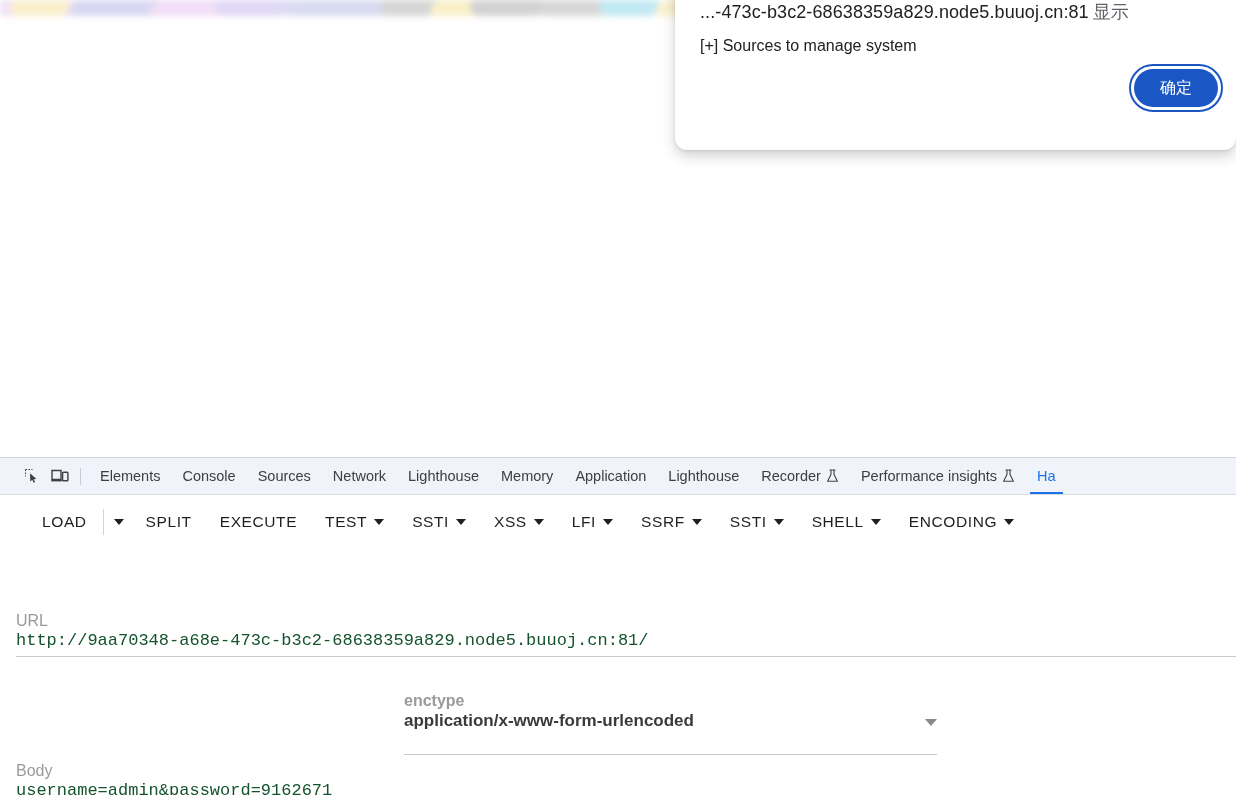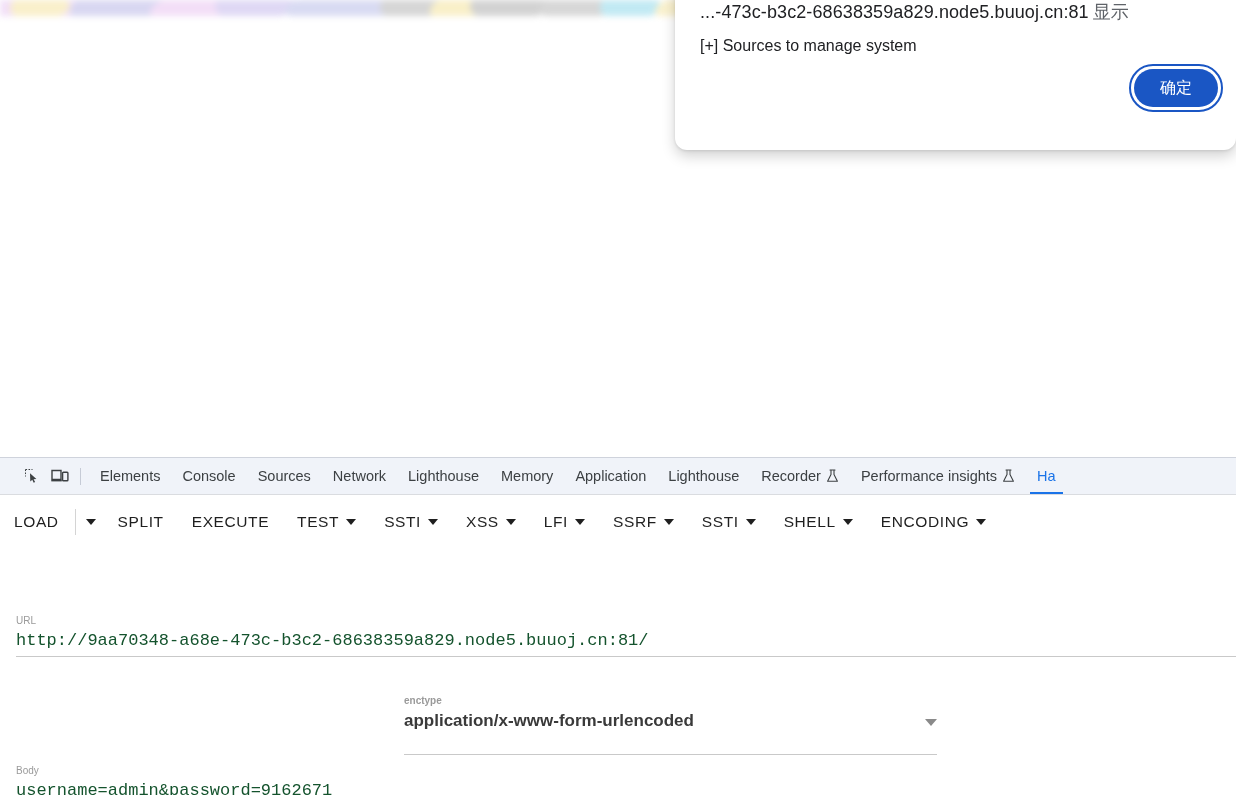--- a/index.html
+++ b/index.html
@@ -176,21 +176,21 @@
     position: relative;
     height: 300px;
     background: #ffffff;
     overflow: hidden;
   }
 
   .hb-toolbar {
     display: flex;
     align-items: center;
     height: 54px;
-    padding: 0 0;
+    padding: 0 28px;
     box-sizing: border-box;
   }
   .hb-btn {
     display: flex;
     align-items: center;
     gap: 7px;
     height: 36px;
     padding: 0 14px;
     font-size: 15.5px;
     letter-spacing: .6px;
@@ -224,21 +224,21 @@
     border-right: 5px solid transparent;
     border-top: 6px solid #1f1f1f;
     display: inline-block;
   }
 
   .hb-field {
     position: absolute;
     box-sizing: border-box;
   }
   .hb-label {
-    font-size: 10px;
+    font-size: 16px;
     color: #9a9a9a;
     font-family: "Liberation Sans", sans-serif;
     line-height: 14px;
   }
   .hb-input {
     font-family: "Liberation Mono", monospace;
     font-size: 17px;
     color: #14532d;
     line-height: 26px;
     border-bottom: 1px solid #c9c9c9;

